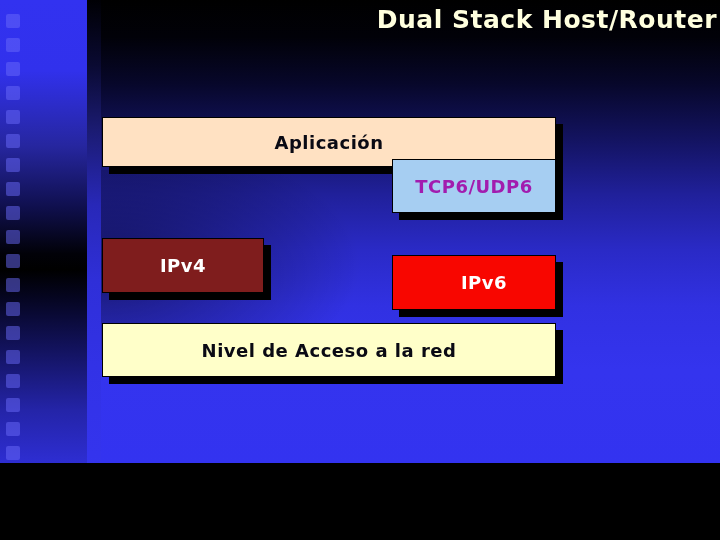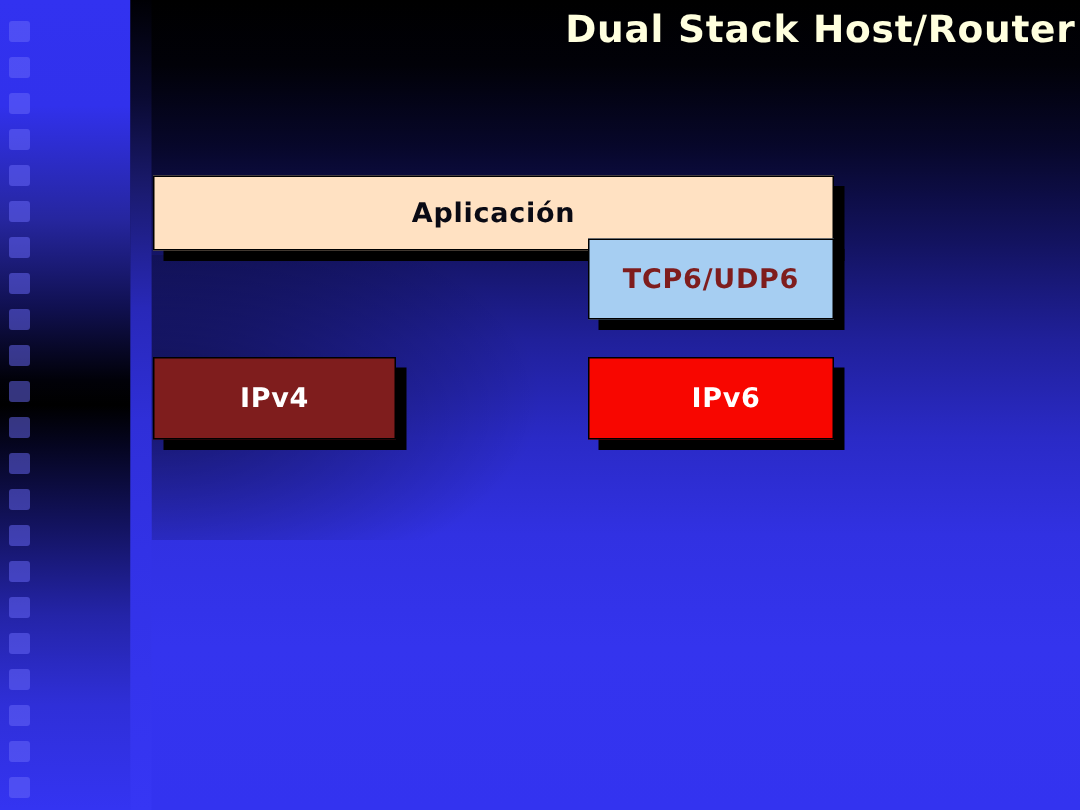--- a/index.html
+++ b/index.html
@@ -1,17 +1,17 @@
 <!DOCTYPE html>
 <html><head>
 <meta charset="utf-8">
 <style>
   html,body{margin:0;padding:0;background:#000;}
   .stage{
-    position:relative;width:720px;height:540px;overflow:hidden;
+    position:relative;width:720px;height:463px;overflow:hidden;
     font-family:"DejaVu Sans","Liberation Sans",sans-serif;
   }
   
   .main-bg{
     position:absolute;inset:0;
     background:linear-gradient(180deg,
       #000000 0%, #010108 8%, #07072a 18%, #131360 30%,
       #20209a 42%, #2a2ac6 54%, #3131e2 66%, #3434ee 80%, #3333f0 100%);
   }
   
@@ -47,21 +47,21 @@
   .box{
     position:absolute;box-sizing:border-box;
     border:1.5px solid #000;box-shadow:7px 7px 0 0 #000;
     display:flex;align-items:center;justify-content:center;
     font-weight:bold;font-size:18px;letter-spacing:0.5px;white-space:nowrap;
   }
   #box-aplicacion{left:102px;top:85px;width:454px;height:50px;margin-top:32px;}
   #box-tcp4     {left:102px;top:159px;width:162px;height:54px;}
   #box-tcp6     {left:392px;top:159px;width:164px;height:54px;}
   #box-ipv4     {left:102px;top:238px;width:162px;height:55px;}
-  #box-ipv6     {left:392px;top:238px;width:164px;height:55px;padding-left:20px;}
+  #box-ipv6     {left:392px;top:255px;width:164px;height:55px;padding-left:20px;}
   #box-nivel    {left:102px;top:323px;width:454px;height:54px;}
 </style>
 </head>
 <body>
 
 <div class="stage">
 
   <div class="main-bg"></div>
   <div class="dark-band"></div>
   <div class="sidebar">
@@ -92,26 +92,29 @@
   </div>
   <div class="accent-bar"></div>
 
   <h1 class="slide-title" style="color: rgb(255, 255, 222);">Dual Stack Host/Router</h1>
 
   <div class="box" id="box-aplicacion" style="background: rgb(255, 225, 194); color: rgb(10, 10, 20);">
     <span>Aplicación</span>
   </div>
 
 
-  <div class="box" id="box-tcp6" style="background: rgb(166, 206, 242); color: #7f1d1d;">
+  <div class="box" id="box-tcp6" style="background: rgb(166, 206, 242); color: #a21caf;">
     <span>TCP6/UDP6</span>
   </div>
 
   <div class="box" id="box-ipv4" style="background: #7f1d1d; color: rgb(255, 255, 255);">
     <span>IPv4</span>
   </div>
 
   <div class="box" id="box-ipv6" style="background: rgb(248, 6, 0); color: rgb(255, 255, 255);">
     <span>IPv6</span>
   </div>
 
+  <div class="box" id="box-nivel" style="background: rgb(255, 255, 201); color: rgb(10, 10, 20);">
+    <span>Nivel de Acceso a la red</span>
+  </div>
 
 </div>
 
 </body></html>

